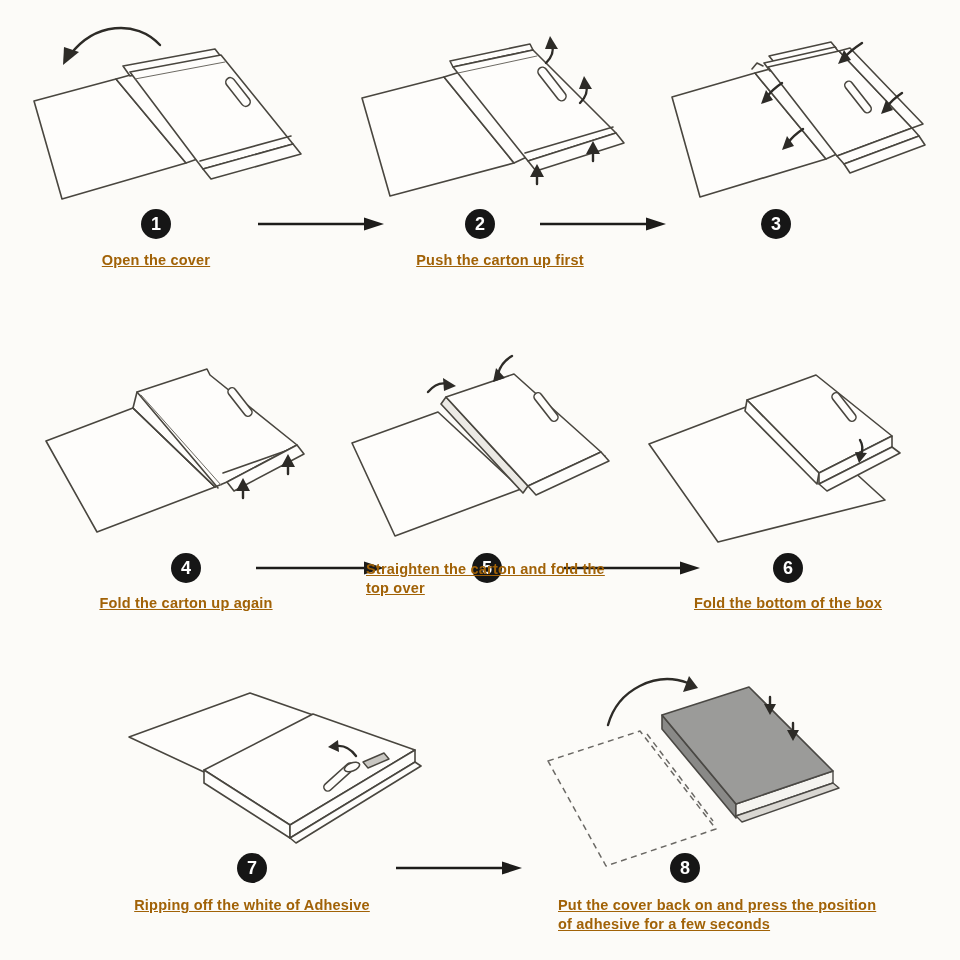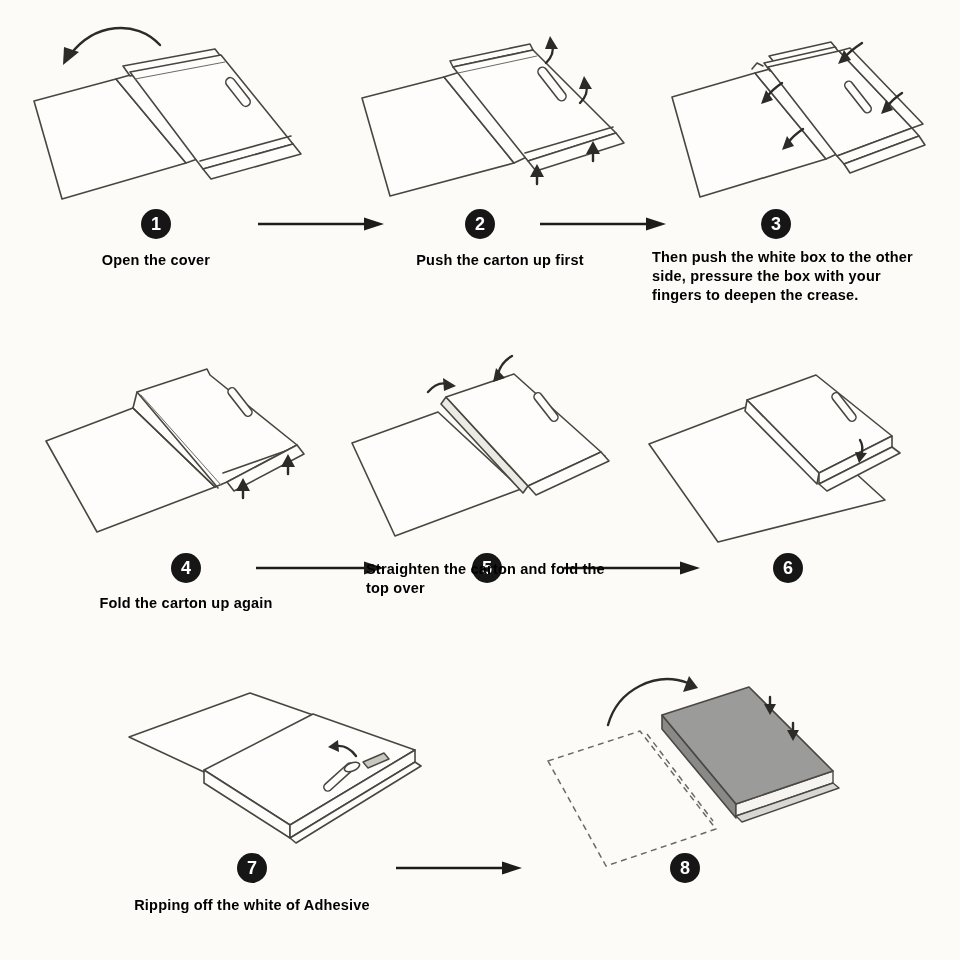--- a/index.html
+++ b/index.html
@@ -29,22 +29,22 @@
   .adh{fill:#c9c7c2; stroke:#49463f; stroke-width:1.4; stroke-linejoin:round;}
 
   .badge{
     position:absolute;width:30px;height:30px;border-radius:50%;
     background:#161616;color:#ffffff;
     display:flex;align-items:center;justify-content:center;
     font-size:18px;font-weight:bold;line-height:1;
     transform:translate(-50%,-50%);
   }
   .caption{
-    position:absolute;color:#000000;font-weight:bold;
-    font-size:14.5px;line-height:19px;letter-spacing:.2px;
+    position:absolute;color:#a16207;font-weight:bold;
+    font-size:14.5px;line-height:19px;letter-spacing:.2px;text-decoration:underline;
   }
   .caption.center{text-align:center;transform:translateX(-50%);}
   .flow{position:absolute;height:16px;transform:translateY(-50%);}
 </style>
 </head>
 <body>
 
 <div class="canvas">
 
   <div class="figure" style="left:10px;top:5px;">
@@ -218,18 +218,19 @@
   <div class="badge" style="left:480px;top:224px;">2</div>
   <div class="badge" style="left:776px;top:224px;">3</div>
   <div class="badge" style="left:186px;top:568px;">4</div>
   <div class="badge" style="left:487px;top:568px;">5</div>
   <div class="badge" style="left:788px;top:568px;">6</div>
   <div class="badge" style="left:252px;top:868px;">7</div>
   <div class="badge" style="left:685px;top:868px;">8</div>
 
   <div class="caption center" style="left:156px;top:251px;width:220px;">Open the cover</div>
   <div class="caption center" style="left:500px;top:251px;width:240px;">Push the carton up first</div>
-  <div class="caption" style="left:652px;top:248px;width:262px;">Then push the white box to the other side, pressure the box with your fingers to deepen the crease.</div>
   <div class="caption center" style="left:186px;top:594px;width:240px;">Fold the carton up again</div>
   <div class="caption" style="left:366px;top:560px;width:240px;">Straighten the carton and fold the top over</div>
+  <div class="caption center" style="left:788px;top:594px;width:250px;">Fold the bottom of the box</div>
   <div class="caption center" style="left:252px;top:896px;width:300px;">Ripping off the white of Adhesive</div>
+  <div class="caption" style="left:558px;top:896px;width:330px;">Put the cover back on and press the position of adhesive for a few seconds</div>
 
 </div>
 
 </body></html>

